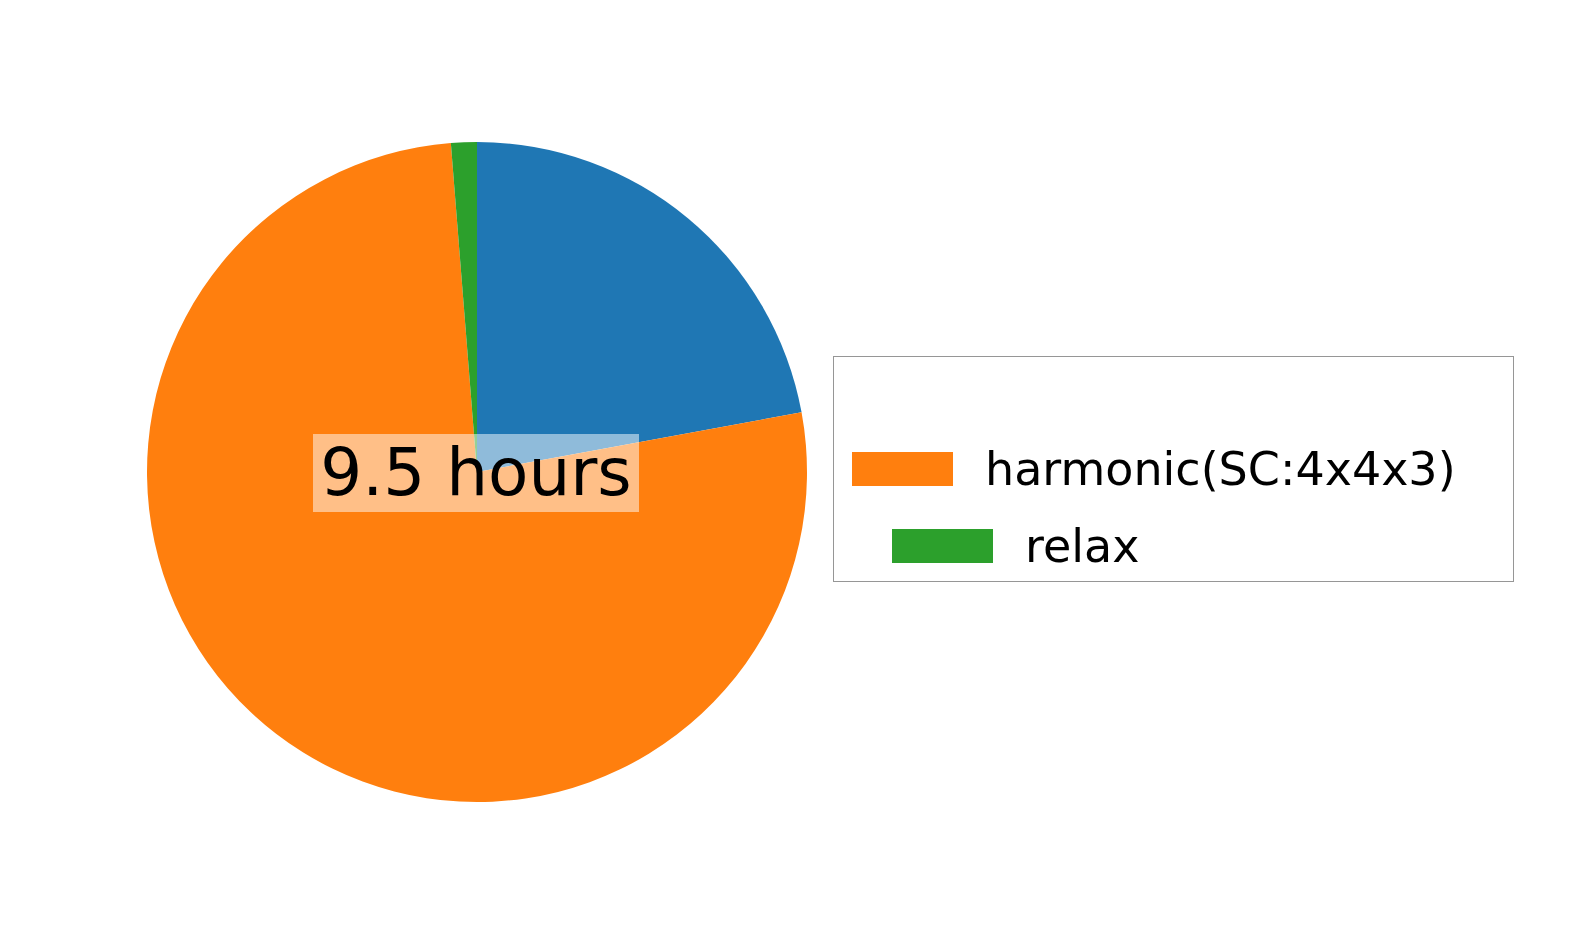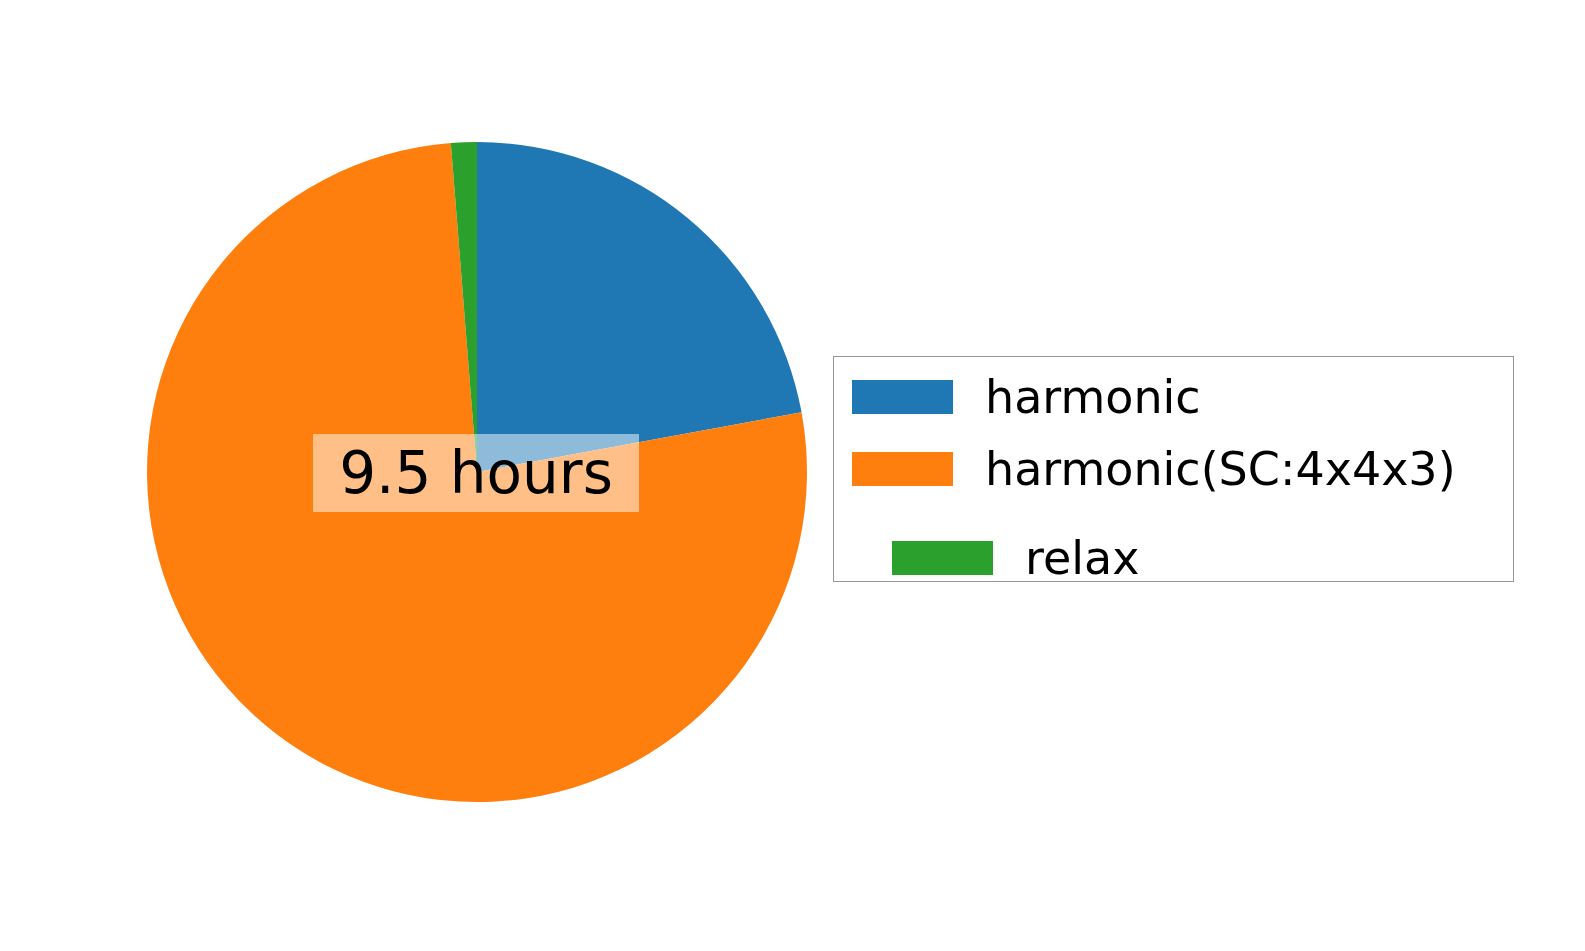--- a/index.html
+++ b/index.html
@@ -46,21 +46,21 @@
     width: 326px;
     height: 78px;
     background: rgba(255, 255, 255, 0.5);
     display: flex;
     align-items: center;
     justify-content: center;
     box-sizing: border-box;
   }
   #center-label .label-text {
     font-family: "DejaVu Sans", sans-serif;
-    font-size: 58px;
+    font-size: 66px;
     line-height: 1;
     color: #000000;
     white-space: nowrap;
     letter-spacing: 0px;
   }
 
   
   #legend {
     position: absolute;
     left: 833px;
@@ -81,21 +81,21 @@
   }
   .legend-row {
     position: absolute;
     left: 18px;
     height: 34px;
     display: flex;
     align-items: center;
   }
   .legend-row.row-0 { top: 23px; }
   .legend-row.row-1 { top: 95px; align-items: center; }
-  .legend-row.row-2 { top: 184px; padding-left: 40px; }
+  .legend-row.row-2 { top: 172px; padding-left: 40px; }
 
   .legend-swatch {
     width: 101px;
     height: 34px;
     flex: 0 0 auto;
   }
   .legend-label {
     margin-left: 32px;
     font-family: "DejaVu Sans", sans-serif;
     font-size: 46px;
@@ -119,24 +119,20 @@
     </svg>
   </div>
 
   <div id="center-label">
     <span class="label-text">9.5 hours</span>
   </div>
 
   <div id="legend">
     <div id="legend-items">
 
-      <div class="legend-row row-0">
-        <span class="legend-swatch" style="background: rgb(31, 119, 180);"></span>
-        <span class="legend-label">harmonic</span>
-      </div>
 
       <div class="legend-row row-1">
         <span class="legend-swatch" style="background: rgb(255, 127, 14);"></span>
         <span class="legend-label">harmonic(SC:4x4x3)</span>
       </div>
 
       <div class="legend-row row-2">
         <span class="legend-swatch" style="background: rgb(44, 160, 44);"></span>
         <span class="legend-label">relax</span>
       </div>

